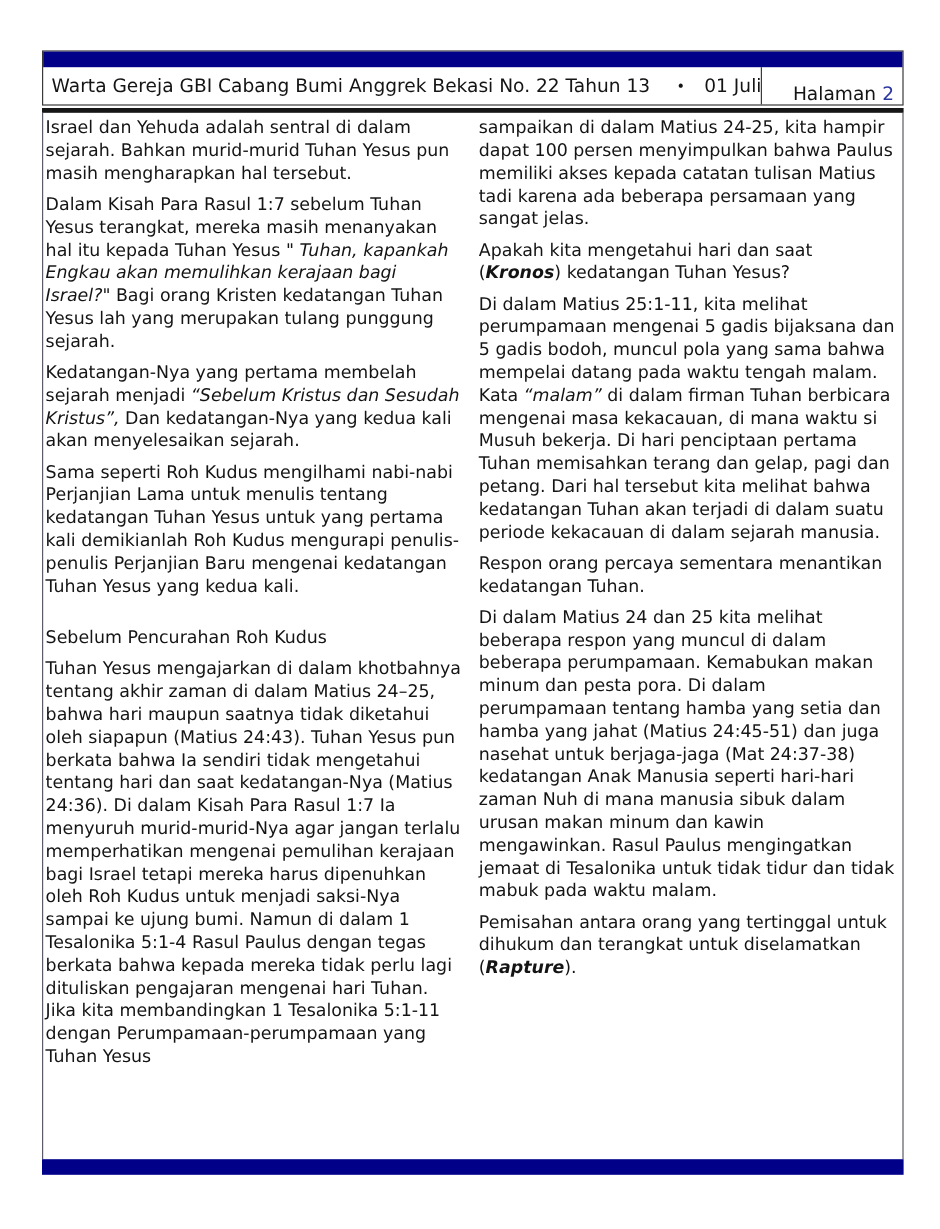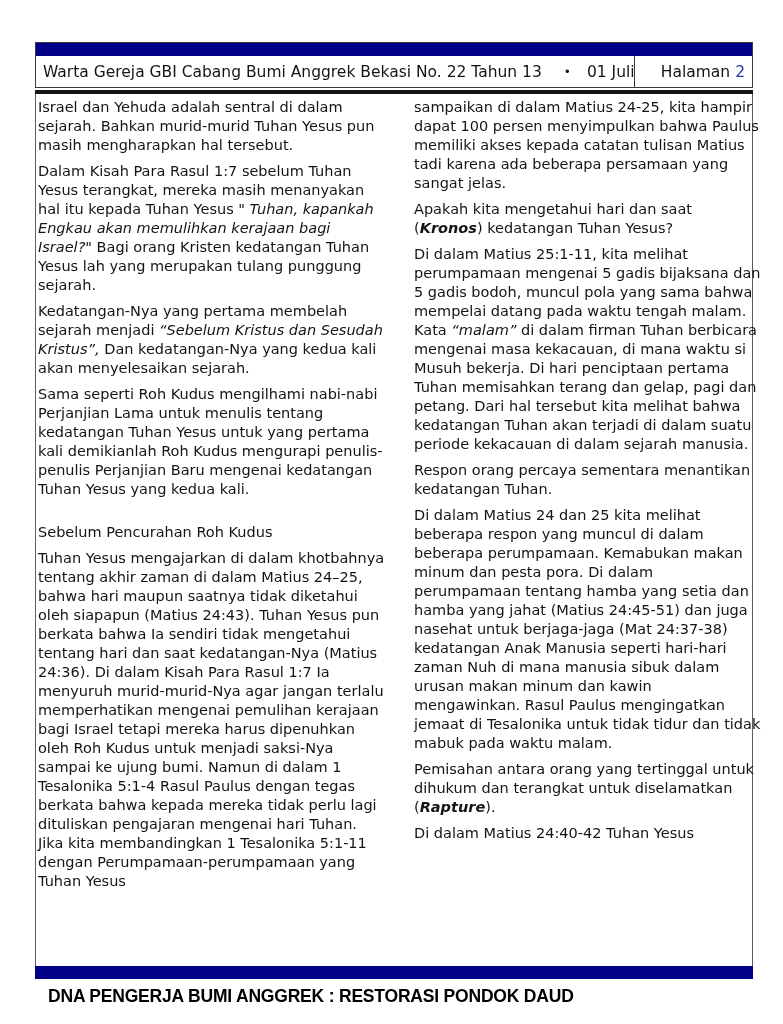--- a/index.html
+++ b/index.html
@@ -11,28 +11,28 @@
     font-family:"DejaVu Sans", sans-serif;
   }
   
   .header-box { border:1px solid #3a3a3a; background:#fff; }
   .accent-bar { height:13px; background:var(--accent); }
   .header-row { display:flex; height:31px; align-items:center; font-size:15.5px; }
   .header-title-cell { flex:1; padding-left:7px; white-space:nowrap; overflow:hidden; }
   .bullet { margin:0 16px 0 22px; font-size:12px; vertical-align:1px; }
   .header-page-cell {
     width:118px; border-left:1px solid #3a3a3a; align-self:stretch;
-    display:flex; align-items:center; justify-content:flex-end;
+    display:flex; align-items:flex-end; justify-content:flex-end;
     padding-right:7px; gap:5px; box-sizing:border-box;
   }
   .pagenum { color:var(--pagenum); }
   .thick-rule { height:4px; background:#161616; margin-top:2px; }
   
   .body-frame {
-    display:flex; gap:28px; min-height:872px; box-sizing:border-box;
+    display:flex; gap:13px; min-height:872px; box-sizing:border-box;
     border-left:1px solid #5c5c68; border-right:1px solid #5c5c68;
     padding:4px 1px 0 2px;
   }
   .col { width:348px; flex:0 0 348px; font-size:14.5px; line-height:19px; text-align:left; }
   .para { margin:0 0 7px; }
   .heading { margin:3px 0 7px; font-weight:bold; }
   .gap { margin-top:24px; }
   .s-n { font-weight:normal; font-style:normal; }
   .s-b { font-weight:normal; }
   .s-i { font-style:italic; }
@@ -74,20 +74,18 @@
         <div class="heading gap"><span class="s-b">Sebelum Pencurahan Roh Kudus</span></div>
         <div class="para"><span class="s-n">Tuhan Yesus mengajarkan di dalam khotbahnya tentang akhir zaman di dalam </span><span class="s-b">Matius 24–25</span><span class="s-n">, bahwa hari maupun saatnya tidak diketahui oleh siapapun (</span><span class="s-b">Matius 24:43</span><span class="s-n">). Tuhan Yesus pun berkata bahwa Ia sendiri tidak mengetahui tentang hari dan saat kedatangan-Nya (</span><span class="s-b">Matius 24:36</span><span class="s-n">). Di dalam </span><span class="s-b">Kisah Para Rasul 1:7</span><span class="s-n"> Ia menyuruh murid-murid-Nya agar jangan terlalu memperhatikan mengenai pemulihan kerajaan bagi Israel tetapi mereka harus dipenuhkan oleh Roh Kudus untuk menjadi saksi-Nya sampai ke ujung bumi. Namun di dalam </span><span class="s-b">1 Tesalonika 5:1-4</span><span class="s-n"> Rasul Paulus dengan tegas berkata bahwa kepada mereka tidak perlu lagi dituliskan pengajaran mengenai hari Tuhan. Jika kita membandingkan </span><span class="s-b">1 Tesalonika 5:1-11</span><span class="s-n"> dengan Perumpamaan-perumpamaan yang Tuhan Yesus</span></div>
       </div>
     <div class="col">
         <div class="para"><span class="s-n">sampaikan di dalam </span><span class="s-b">Matius 24-25,</span><span class="s-n"> kita hampir dapat 100 persen menyimpulkan bahwa Paulus memiliki akses kepada catatan tulisan Matius tadi karena ada beberapa persamaan yang sangat jelas.</span></div>
         <div class="heading"><span class="s-b">Apakah kita mengetahui hari dan saat (</span><span class="s-bi">Kronos</span><span class="s-b">) kedatangan Tuhan Yesus?</span></div>
         <div class="para"><span class="s-n">Di dalam </span><span class="s-b">Matius 25:1-11</span><span class="s-n">, kita melihat perumpamaan mengenai 5 gadis bijaksana dan 5 gadis bodoh, muncul pola yang sama bahwa mempelai datang pada waktu tengah malam. Kata </span><span class="s-i">“malam”</span><span class="s-n"> di dalam firman Tuhan berbicara mengenai masa kekacauan, di mana waktu si Musuh bekerja. Di hari penciptaan pertama Tuhan memisahkan terang dan gelap, pagi dan petang. Dari hal tersebut kita melihat bahwa kedatangan Tuhan akan terjadi di dalam suatu periode kekacauan di dalam sejarah manusia.</span></div>
         <div class="heading"><span class="s-b">Respon orang percaya sementara menantikan kedatangan Tuhan.</span></div>
         <div class="para"><span class="s-n">Di dalam </span><span class="s-b">Matius 24 dan 25</span><span class="s-n"> kita melihat beberapa respon yang muncul di dalam beberapa perumpamaan. Kemabukan makan minum dan pesta pora. Di dalam perumpamaan tentang hamba yang setia dan hamba yang jahat (</span><span class="s-b">Matius 24:45-51</span><span class="s-n">) dan juga nasehat untuk berjaga-jaga (</span><span class="s-b">Mat 24:37-38</span><span class="s-n">) kedatangan Anak Manusia seperti hari-hari zaman Nuh di mana manusia sibuk dalam urusan makan minum dan kawin mengawinkan. Rasul Paulus mengingatkan jemaat di Tesalonika untuk tidak tidur dan tidak mabuk pada waktu malam.</span></div>
         <div class="heading"><span class="s-b">Pemisahan antara orang yang tertinggal untuk dihukum dan terangkat untuk diselamatkan (</span><span class="s-bi">Rapture</span><span class="s-b">).</span></div>
-        <div class="para"><span class="s-n">Di dalam </span><span class="s-b">Matius 24:40-42</span><span class="s-n"> Tuhan Yesus</span></div>
       </div>
   </div>
 
   <div class="footer-bar"></div>
-  <div class="footer-text">DNA PENGERJA BUMI ANGGREK : RESTORASI PONDOK DAUD</div>
 
 </div>
 
 </body></html>

